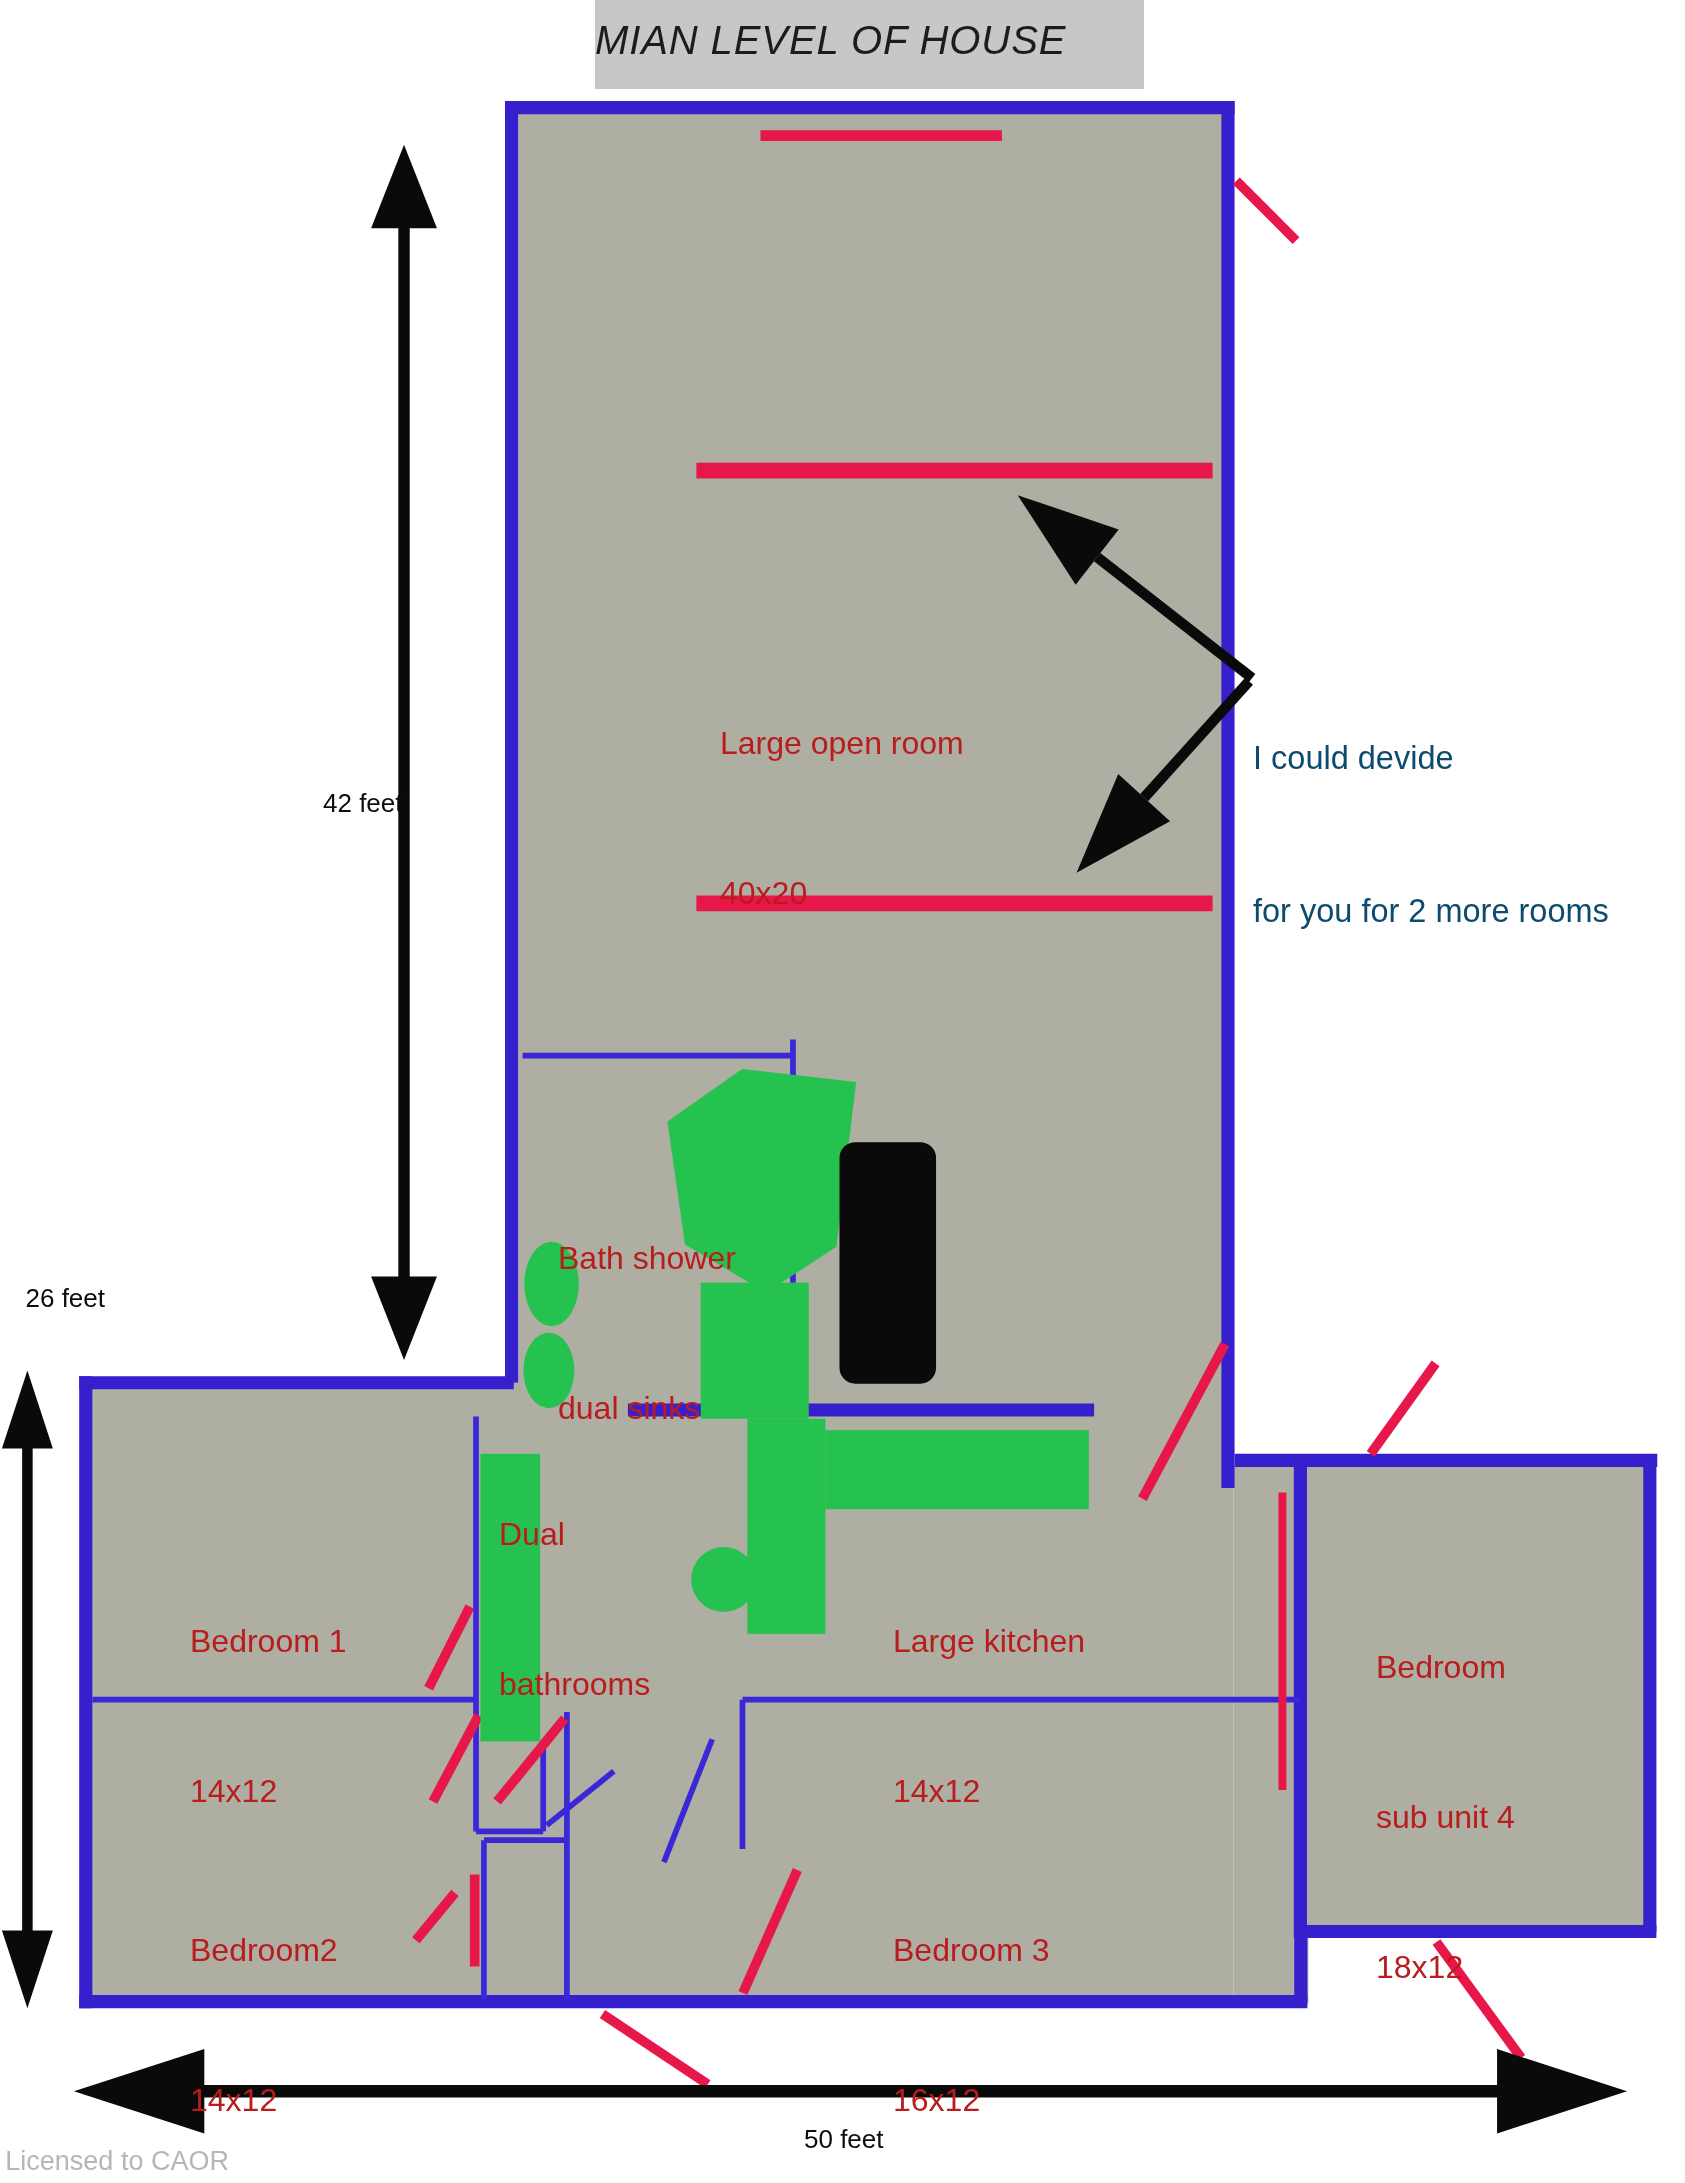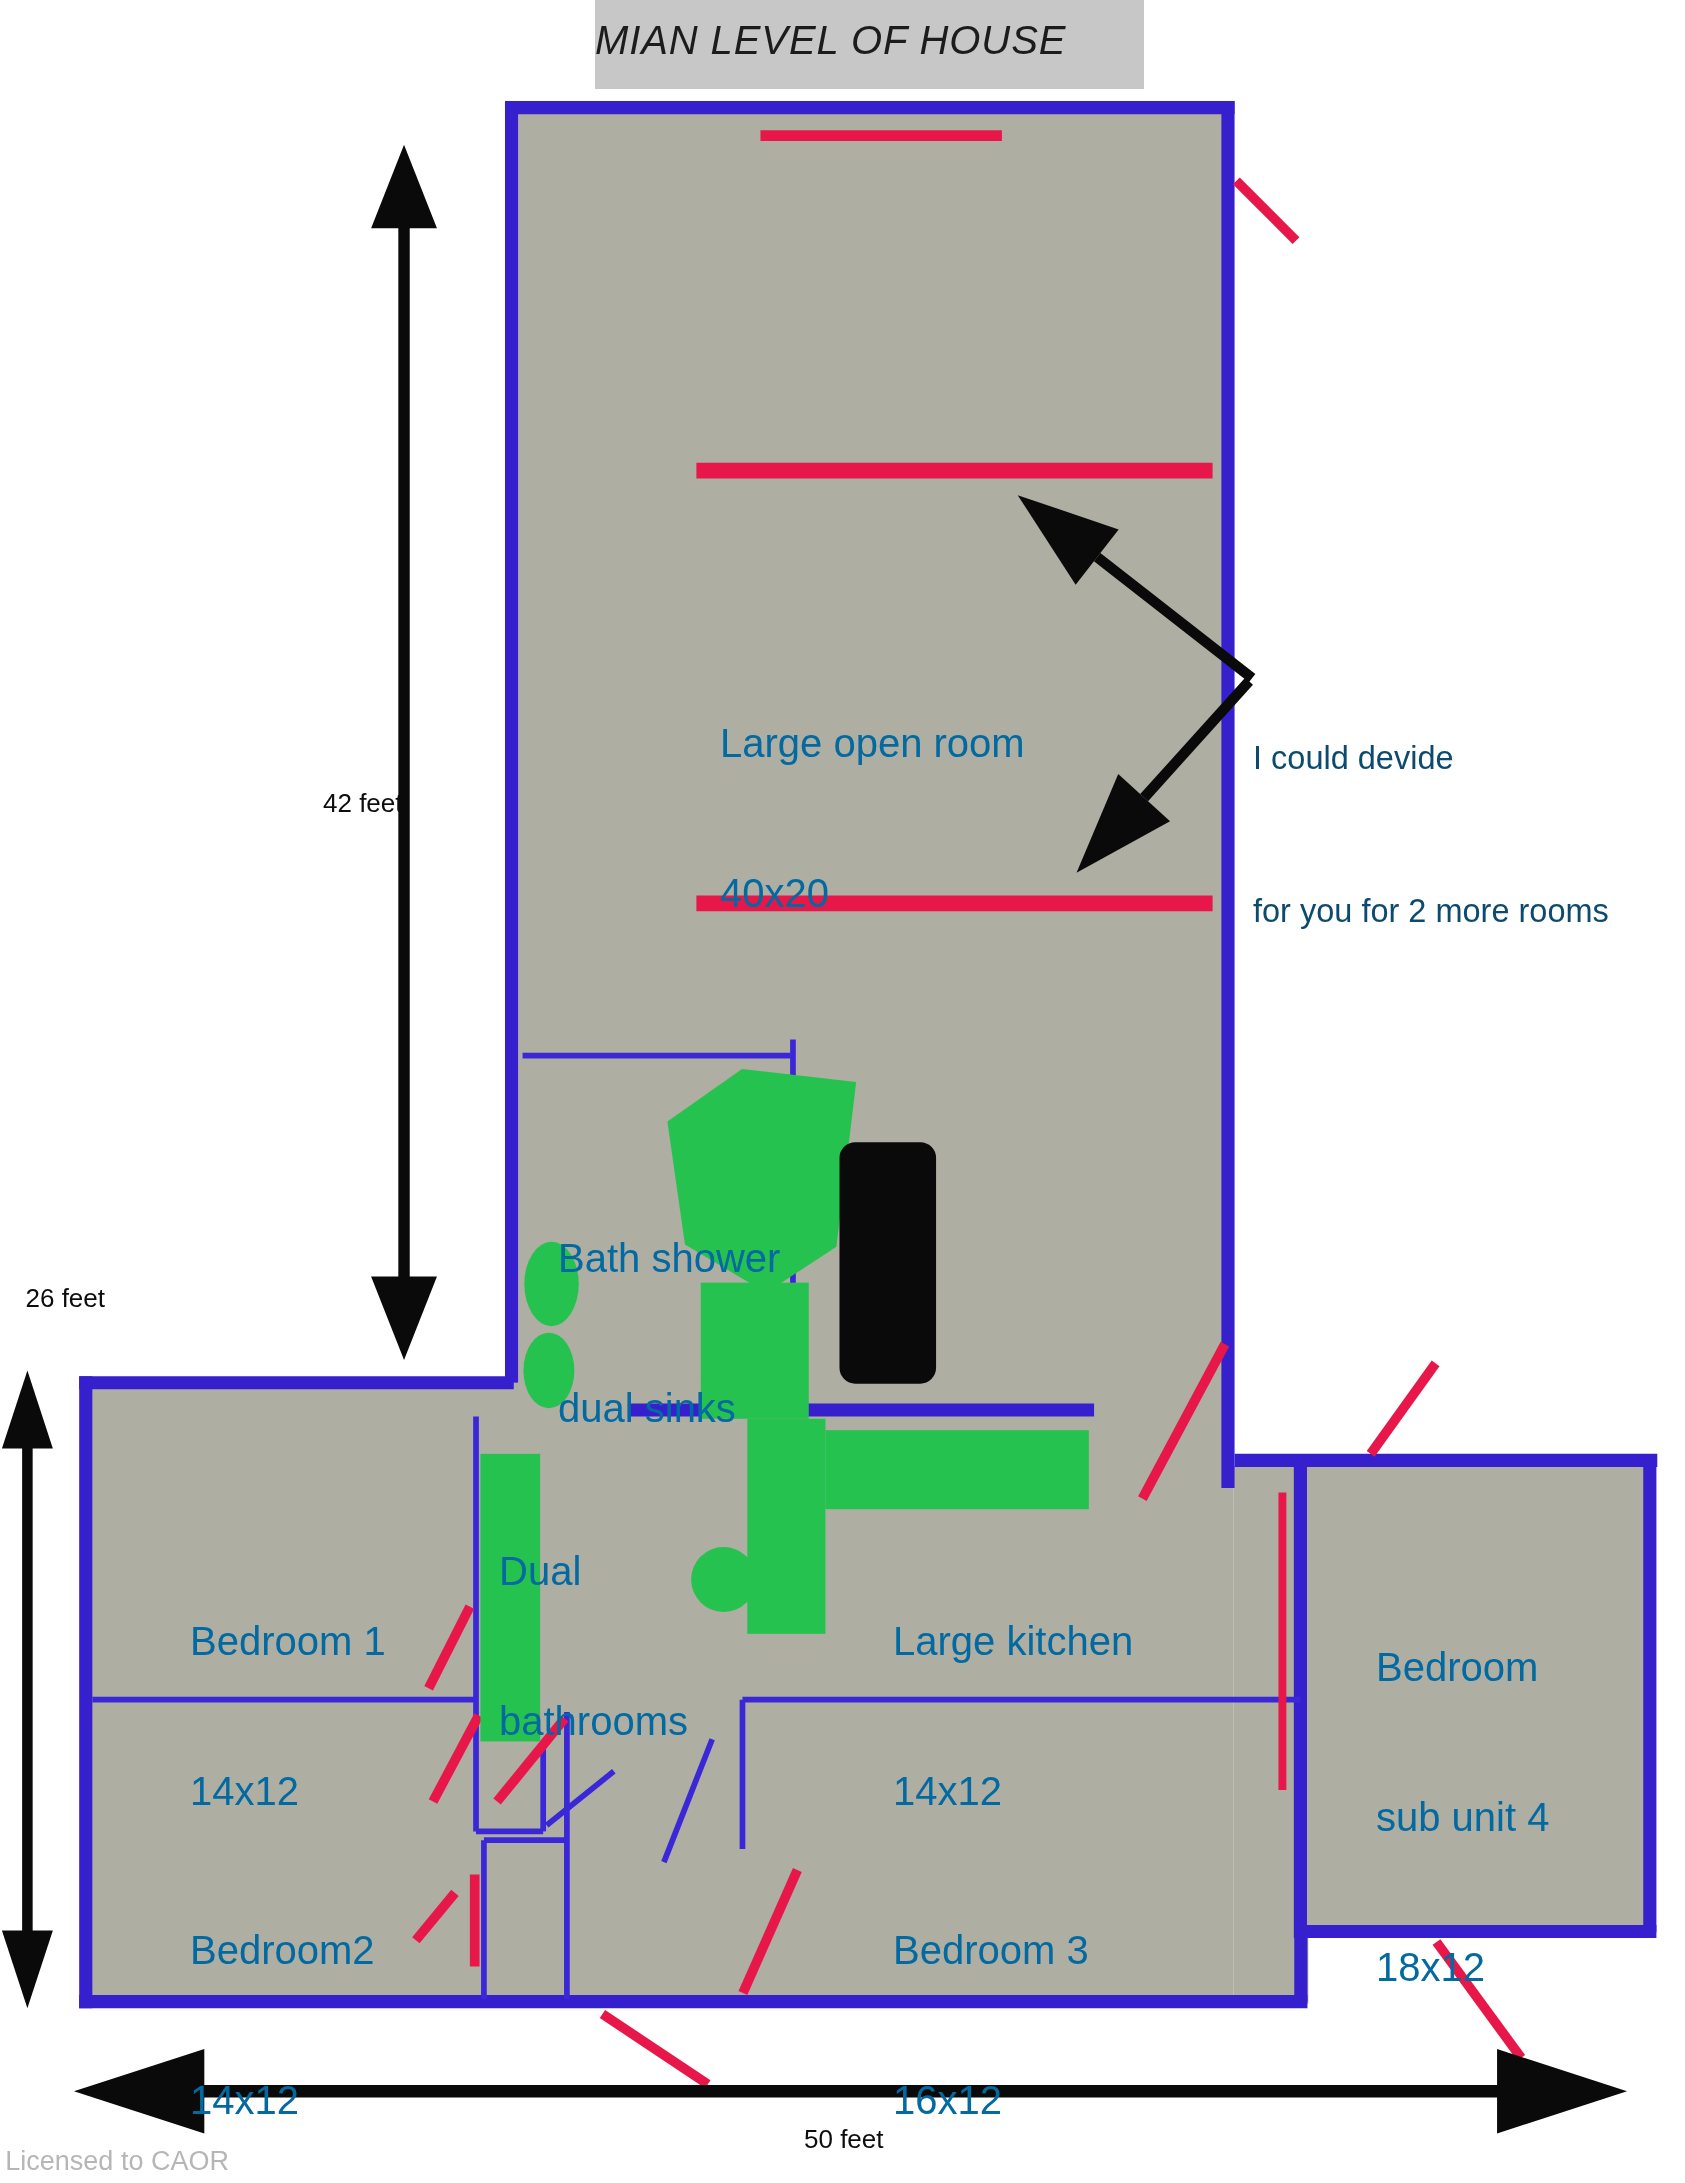--- a/index.html
+++ b/index.html
@@ -1,19 +1,19 @@
 <!DOCTYPE html>
 <html style="font-size:7px"><head>
 <meta charset="utf-8">
 <style>
   html,body{margin:0;padding:0;background:#ffffff;}
   #canvas{position:relative;width:1686px;height:2183px;background:#ffffff;overflow:hidden;
           font-family:"Liberation Sans", sans-serif;}
   svg{position:absolute;left:0;top:0;}
-  .lbl{position:absolute;color:#0369a1;font-size:40px;line-height:50px;white-space:pre;}
+  .lbl{position:absolute;color:#b91c1c;font-size:32px;line-height:50px;white-space:pre;}
   .lbl .ln{display:block;}
   .dim{font-size:26px;line-height:42px;color:#0d0d0d;}
   .title-box{position:absolute;left:595px;top:0;width:549px;height:89px;background:#c7c7c7;}
   .title-text{position:absolute;left:595px;top:18.4px;width:549px;
               font-size:40px;color:#1c1c1c;letter-spacing:0.9px;font-style:italic;}
   .watermark{position:absolute;left:5.3px;top:2146px;font-size:27px;color:#b6b6b6;}
   .annot{position:absolute;font-size:32.5px;line-height:51px;color:#0c4a6e;white-space:pre;}
 </style>
 </head>
 <body>
@@ -131,21 +131,21 @@
   </div>
 
   <div class="lbl dim" style="left:323px;top:782px;">42 feet</div>
   <div class="lbl dim" style="left:25.5px;top:1277px;">26 feet</div>
 
   <div class="lbl" style="left:558px;top:1133px;">
     <span class="ln">Bath shower</span>
     <span class="ln">dual sinks</span>
   </div>
 
-  <div class="lbl" style="left:499px;top:1446px;">
+  <div class="lbl" style="left:499px;top:1409px;">
     <span class="ln">Dual</span>
     <span class="ln">bathrooms</span>
   </div>
 
   <div class="lbl" style="left:190px;top:1516px;">
     <span class="ln">Bedroom 1</span>
     <span class="ln">14x12</span>
   </div>
 
   <div class="lbl" style="left:893px;top:1516px;">

